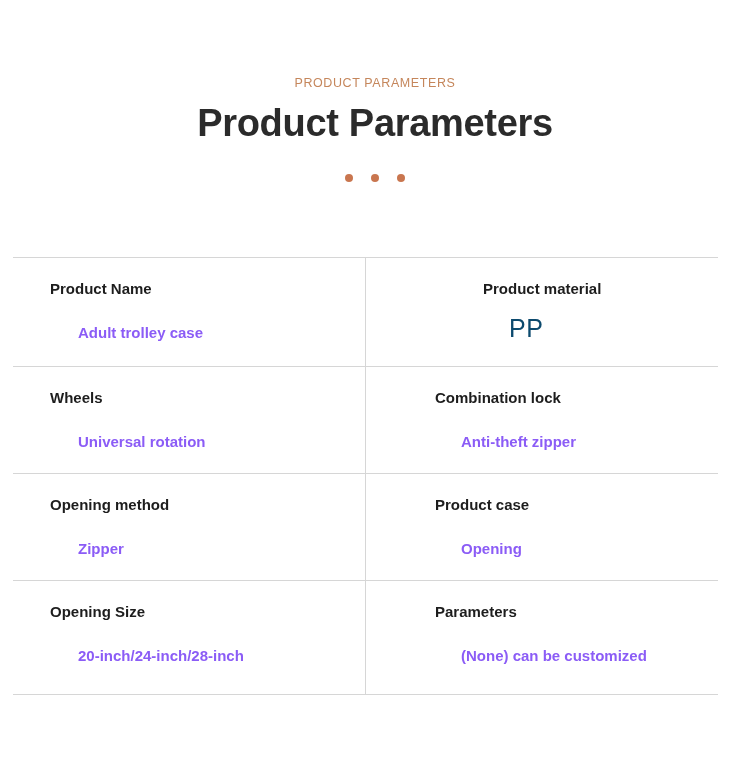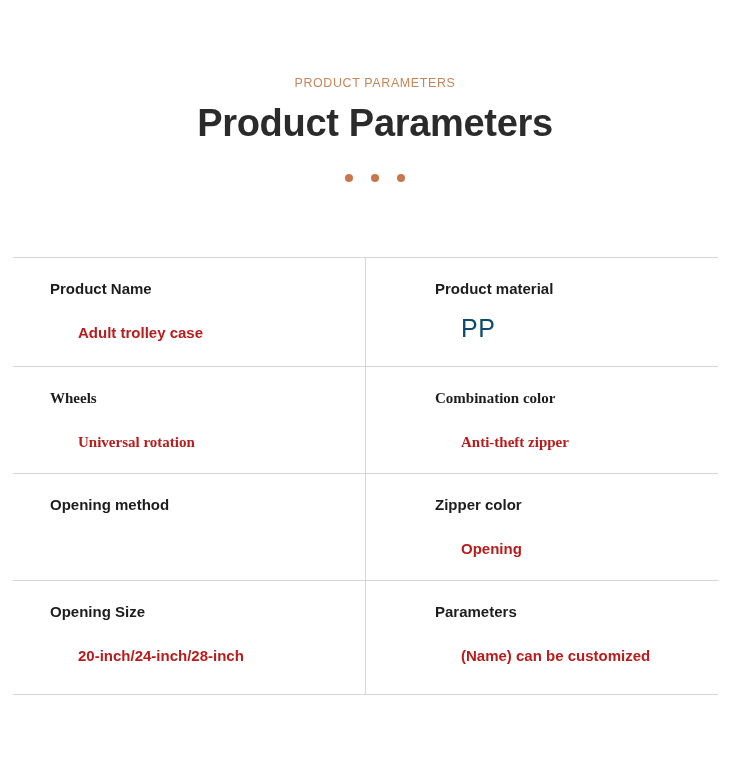--- a/index.html
+++ b/index.html
@@ -70,22 +70,22 @@
     top: 257px;
     left: 13px;
     width: 705px;
     border-top: 1px solid #d6d6d6;
   }
   .param-row {
     display: grid;
     grid-template-columns: 353px 352px;
     border-bottom: 1px solid #d6d6d6;
   }
-  .param-row.r1 { height: 108px; }
-  .param-row.r2 { height: 106px; font-family: Liberation Serif, serif; }
+  .param-row.r1 { height: 108px; gap: 48px; }
+  .param-row.r2 { height: 106px; }
   .param-row.r3 { height: 106px; }
   .param-row.r4 { height: 113px; }
 
   .cell {
     box-sizing: border-box;
     padding-top: 21px;
   }
   .cell.left {
     border-right: 1px solid #d6d6d6;
     padding-left: 37px;
@@ -98,21 +98,21 @@
     font-weight: 700;
     line-height: 20px;
     margin: 0 0 24px 0;
     color: #1d1d1d;
   }
   .param-value {
     font-size: 15px;
     font-weight: 700;
     line-height: 20px;
     margin: 0;
-    color: #b91c1c;
+    color: #8b5cf6;
   }
   .cell.left .param-value { margin-left: 28px; }
   .cell.right .param-value { margin-left: 26px; }
 
   
   .cell.material .param-label { margin-bottom: 14px; }
   .cell.material .param-value {
     font-size: 25px;
     font-weight: 400;
     line-height: 30px;
@@ -145,39 +145,40 @@
       <p class="param-value">PP</p>
     </div>
   </div>
 
   <div class="param-row r2">
     <div class="cell left">
       <p class="param-label">Wheels</p>
       <p class="param-value">Universal rotation</p>
     </div>
     <div class="cell right">
-      <p class="param-label">Combination color</p>
+      <p class="param-label">Combination lock</p>
       <p class="param-value">Anti-theft zipper</p>
     </div>
   </div>
 
   <div class="param-row r3">
     <div class="cell left">
       <p class="param-label">Opening method</p>
+      <p class="param-value">Zipper</p>
     </div>
     <div class="cell right">
-      <p class="param-label">Zipper color</p>
+      <p class="param-label">Product case</p>
       <p class="param-value">Opening</p>
     </div>
   </div>
 
   <div class="param-row r4">
     <div class="cell left">
       <p class="param-label">Opening Size</p>
       <p class="param-value">20-inch/24-inch/28-inch</p>
     </div>
     <div class="cell right">
       <p class="param-label">Parameters</p>
-      <p class="param-value">(Name) can be customized</p>
+      <p class="param-value">(None) can be customized</p>
     </div>
   </div>
 
 </div>
 
 </body></html>

